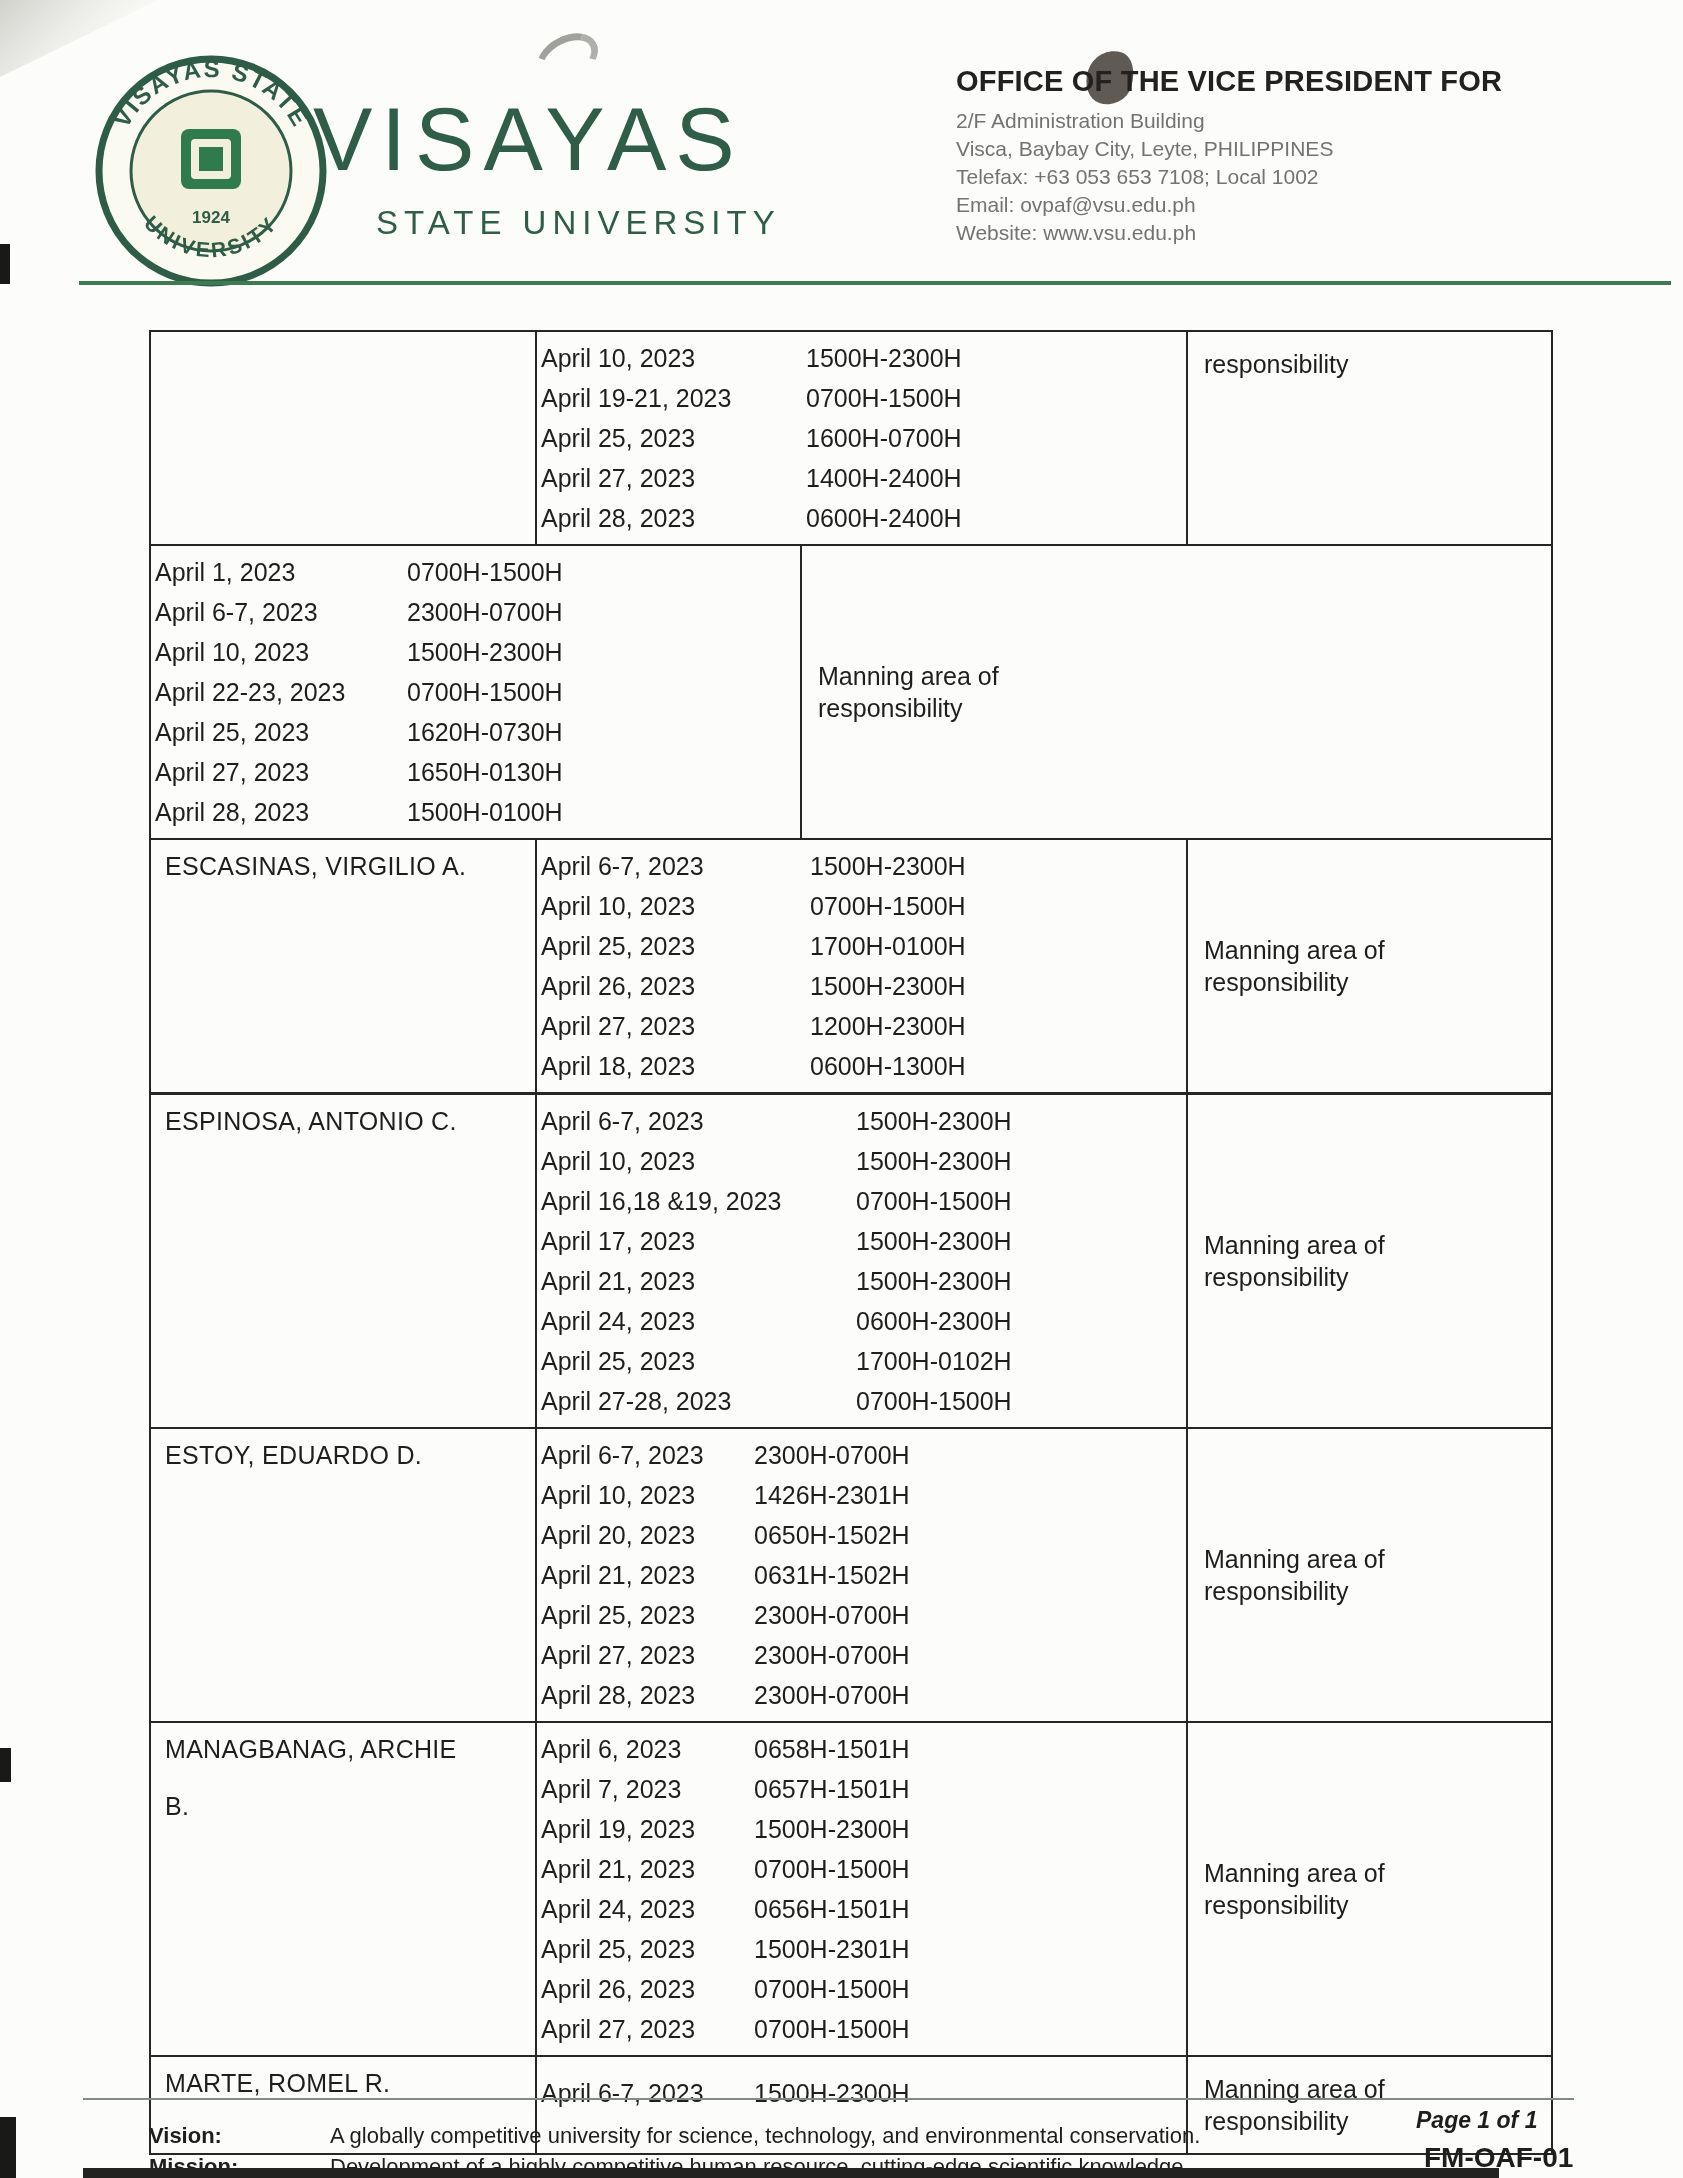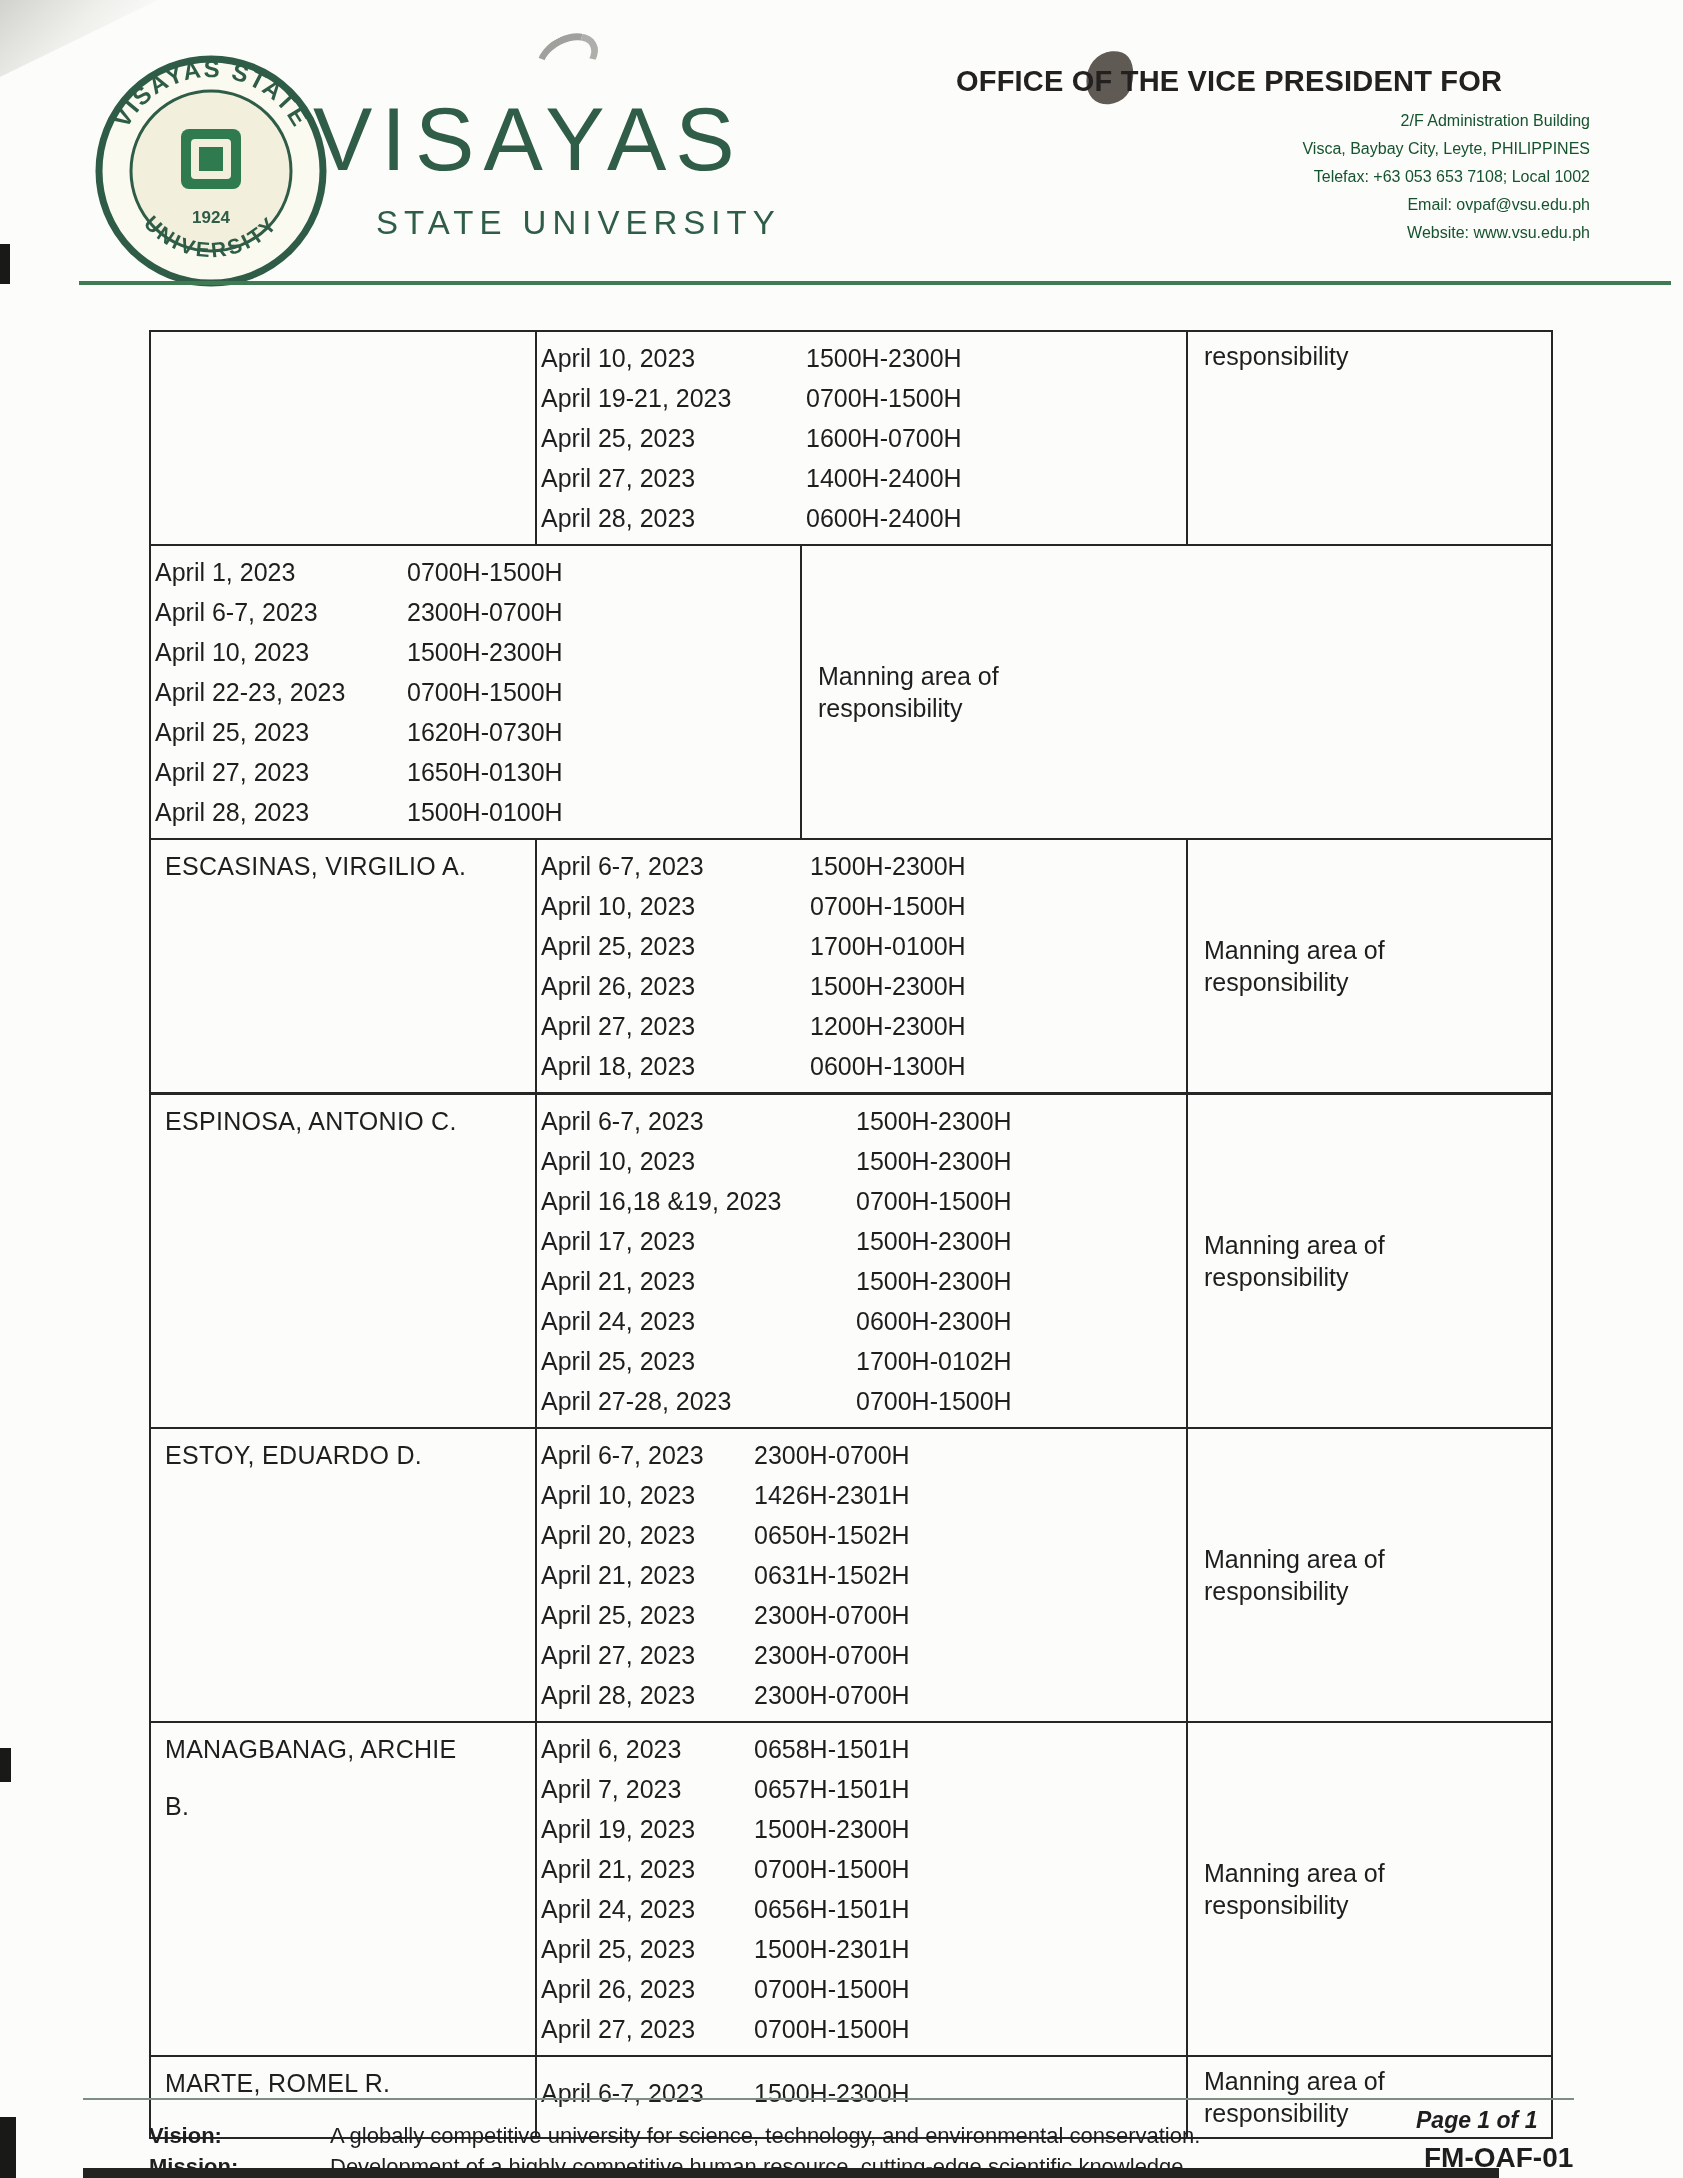--- a/index.html
+++ b/index.html
@@ -48,21 +48,21 @@
   .wordmark .big {
     font-size: 89px; line-height: 1; letter-spacing: 9px; font-weight: 400;
   }
   .wordmark .sub {
     font-size: 33px; letter-spacing: 6px; margin-top: 20px; margin-left: 63px; font-weight: 400;
   }
   .office { position: absolute; left: 956px; top: 65px; width: 634px; }
   .office .title {
     font-weight: bold; font-size: 29px; line-height: 1.17; color: #232020; letter-spacing: 0.2px;
   }
-  .office .addr { font-size: 16px; line-height: 28px; color: #14532d; text-align: right; }
+  .office .addr { font-size: 21px; line-height: 28px; color: #737373; }
   .office .addr.first { margin-top: 8px; }
   .rule {
     position: absolute; left: 79px; top: 281px; width: 1592px; height: 4px;
     background: #3e7b53;
   }
 
   
   .sched-table {
     position: absolute; left: 149px; top: 330px; width: 1404px;
     border: 2px solid #262626;
@@ -74,21 +74,21 @@
   .name-cell {
     width: 386px; border-right: 2px solid #262626;
     padding: 12px 12px 8px 14px; font-size: 25px; letter-spacing: 0.3px;
   }
   .name-line + .name-line { margin-top: 28px; }
   .sched-cell {
     width: 651px; border-right: 2px solid #262626;
     padding: 6px 0 6px 4px;
   }
   .remark-cell {
-    width: 362px; padding: 8px 16px;
+    width: 362px; padding: 16px 16px;
     display: flex; align-items: center;
   }
   .trow.remark-top .remark-cell { align-items: flex-start; }
   .sline { display: flex; line-height: 40px; white-space: nowrap; }
   .sd { flex: 0 0 auto; }
   .remark-text { width: 240px; font-size: 25px; line-height: 32px; }
 
   .trow-0 { min-height: 210px; }
   .trow-1 { min-height: 289px; }
   .trow-2 { min-height: 249px; }

